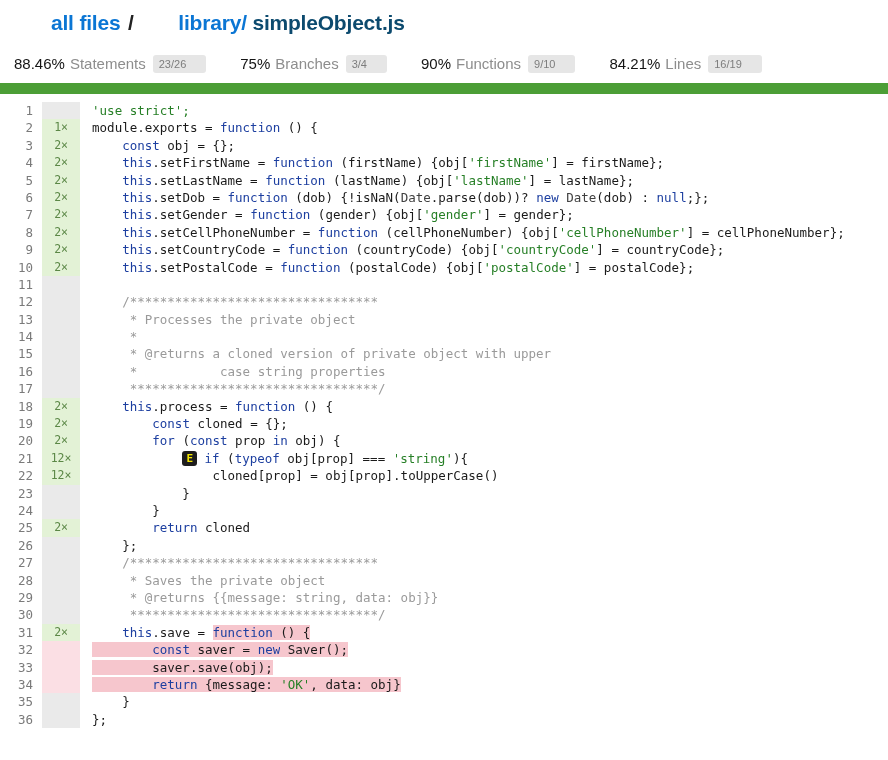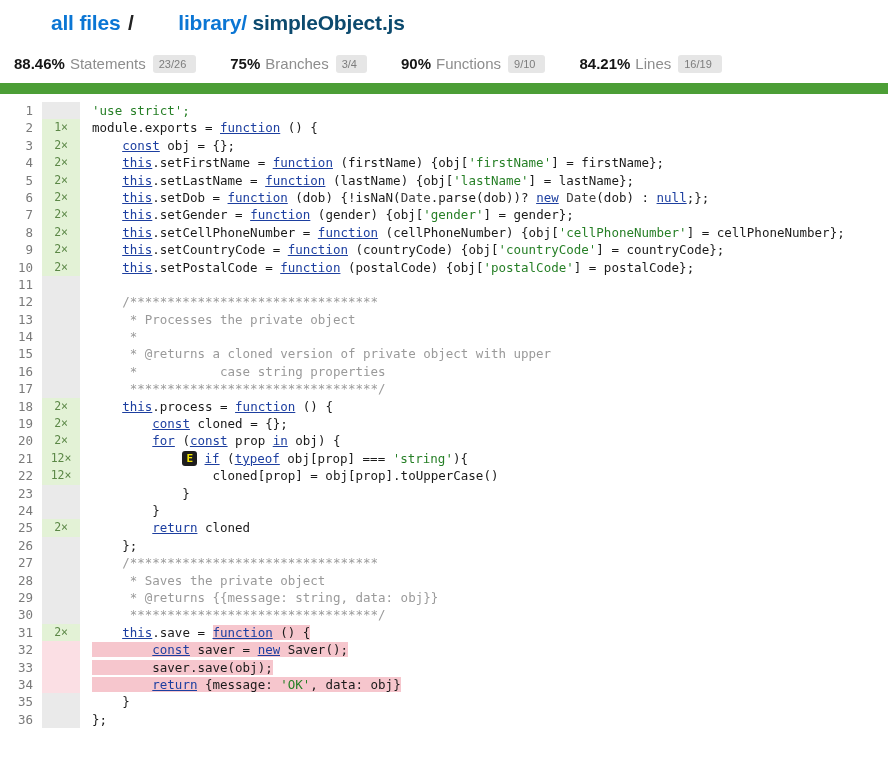--- a/index.html
+++ b/index.html
@@ -46,35 +46,35 @@
     white-space: nowrap;
     height: 22px;
   }
   .stat {
     display: flex;
     align-items: baseline;
     margin-right: 34px;
   }
   .stat .pct {
     font-size: 15px;
-    font-weight: bold;
+    font-weight: normal;
     color: #151515;
   }
   .stat .label {
     font-size: 15px;
     color: #8d8d8d;
     margin-left: 5px;
     margin-top: 8px;
   }
   .stat .fraction {
     font-size: 11px;
     color: #7d7d7d;
     background: #e6e6e6;
     border-radius: 3px;
-    padding: 3px 10px 3px 6px;
+    padding: 3px 20px 3px 6px;
     margin-left: 7px;
     position: relative;
     top: -1px;
   }
 
   .green-bar {
     margin-top: 12px;
     height: 11px;
     background: #4c9e36;
     width: 100%;
@@ -117,21 +117,21 @@
     white-space: pre;
     flex: 1;
     overflow: hidden;
   }
   .code-col .ln {
     display: block;
     height: 17.4px;
   }
 
   
-  .t-kw   { color: #1d3fa0; text-decoration: underline; }
+  .t-kw   { color: #1d3fa0; }
   .t-str  { color: #267f26; }
   .t-plain{ color: #1a1a1a; }
   .t-com  { color: #9a9a9a; }
   .t-type { color: #404040; }
 
   
   .hl { background: #f6c6cd; }
 
   
   .branch-marker {

